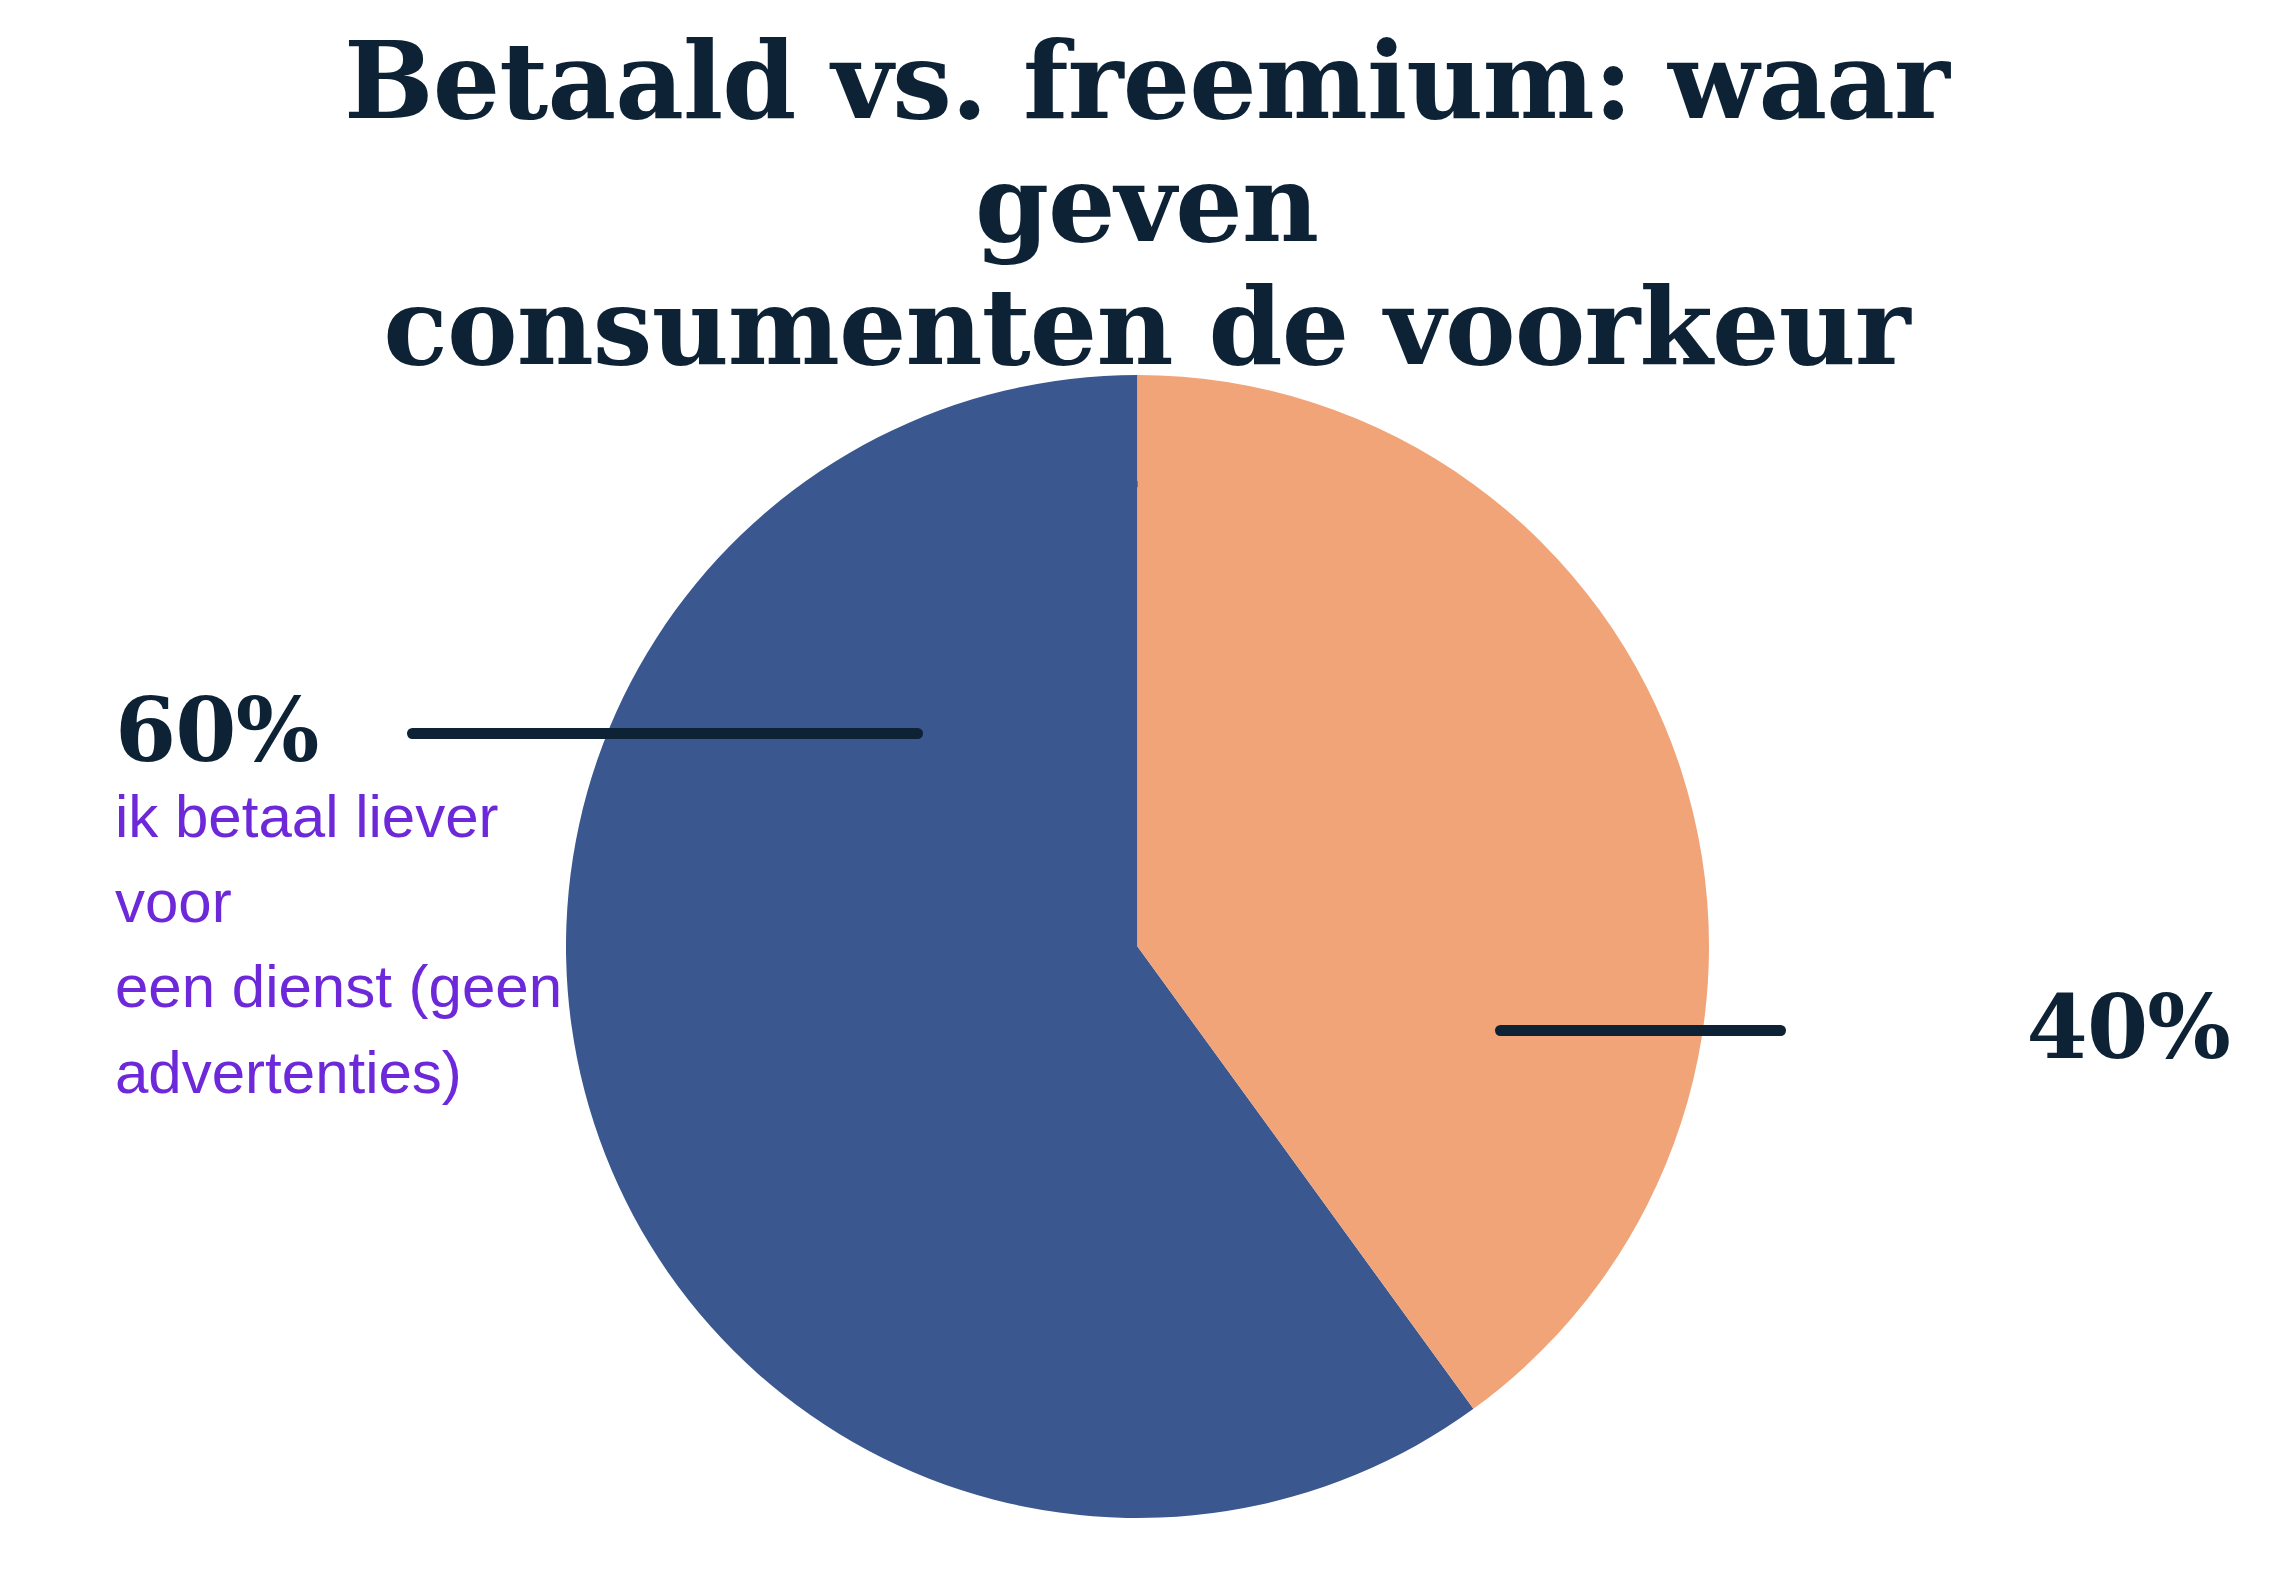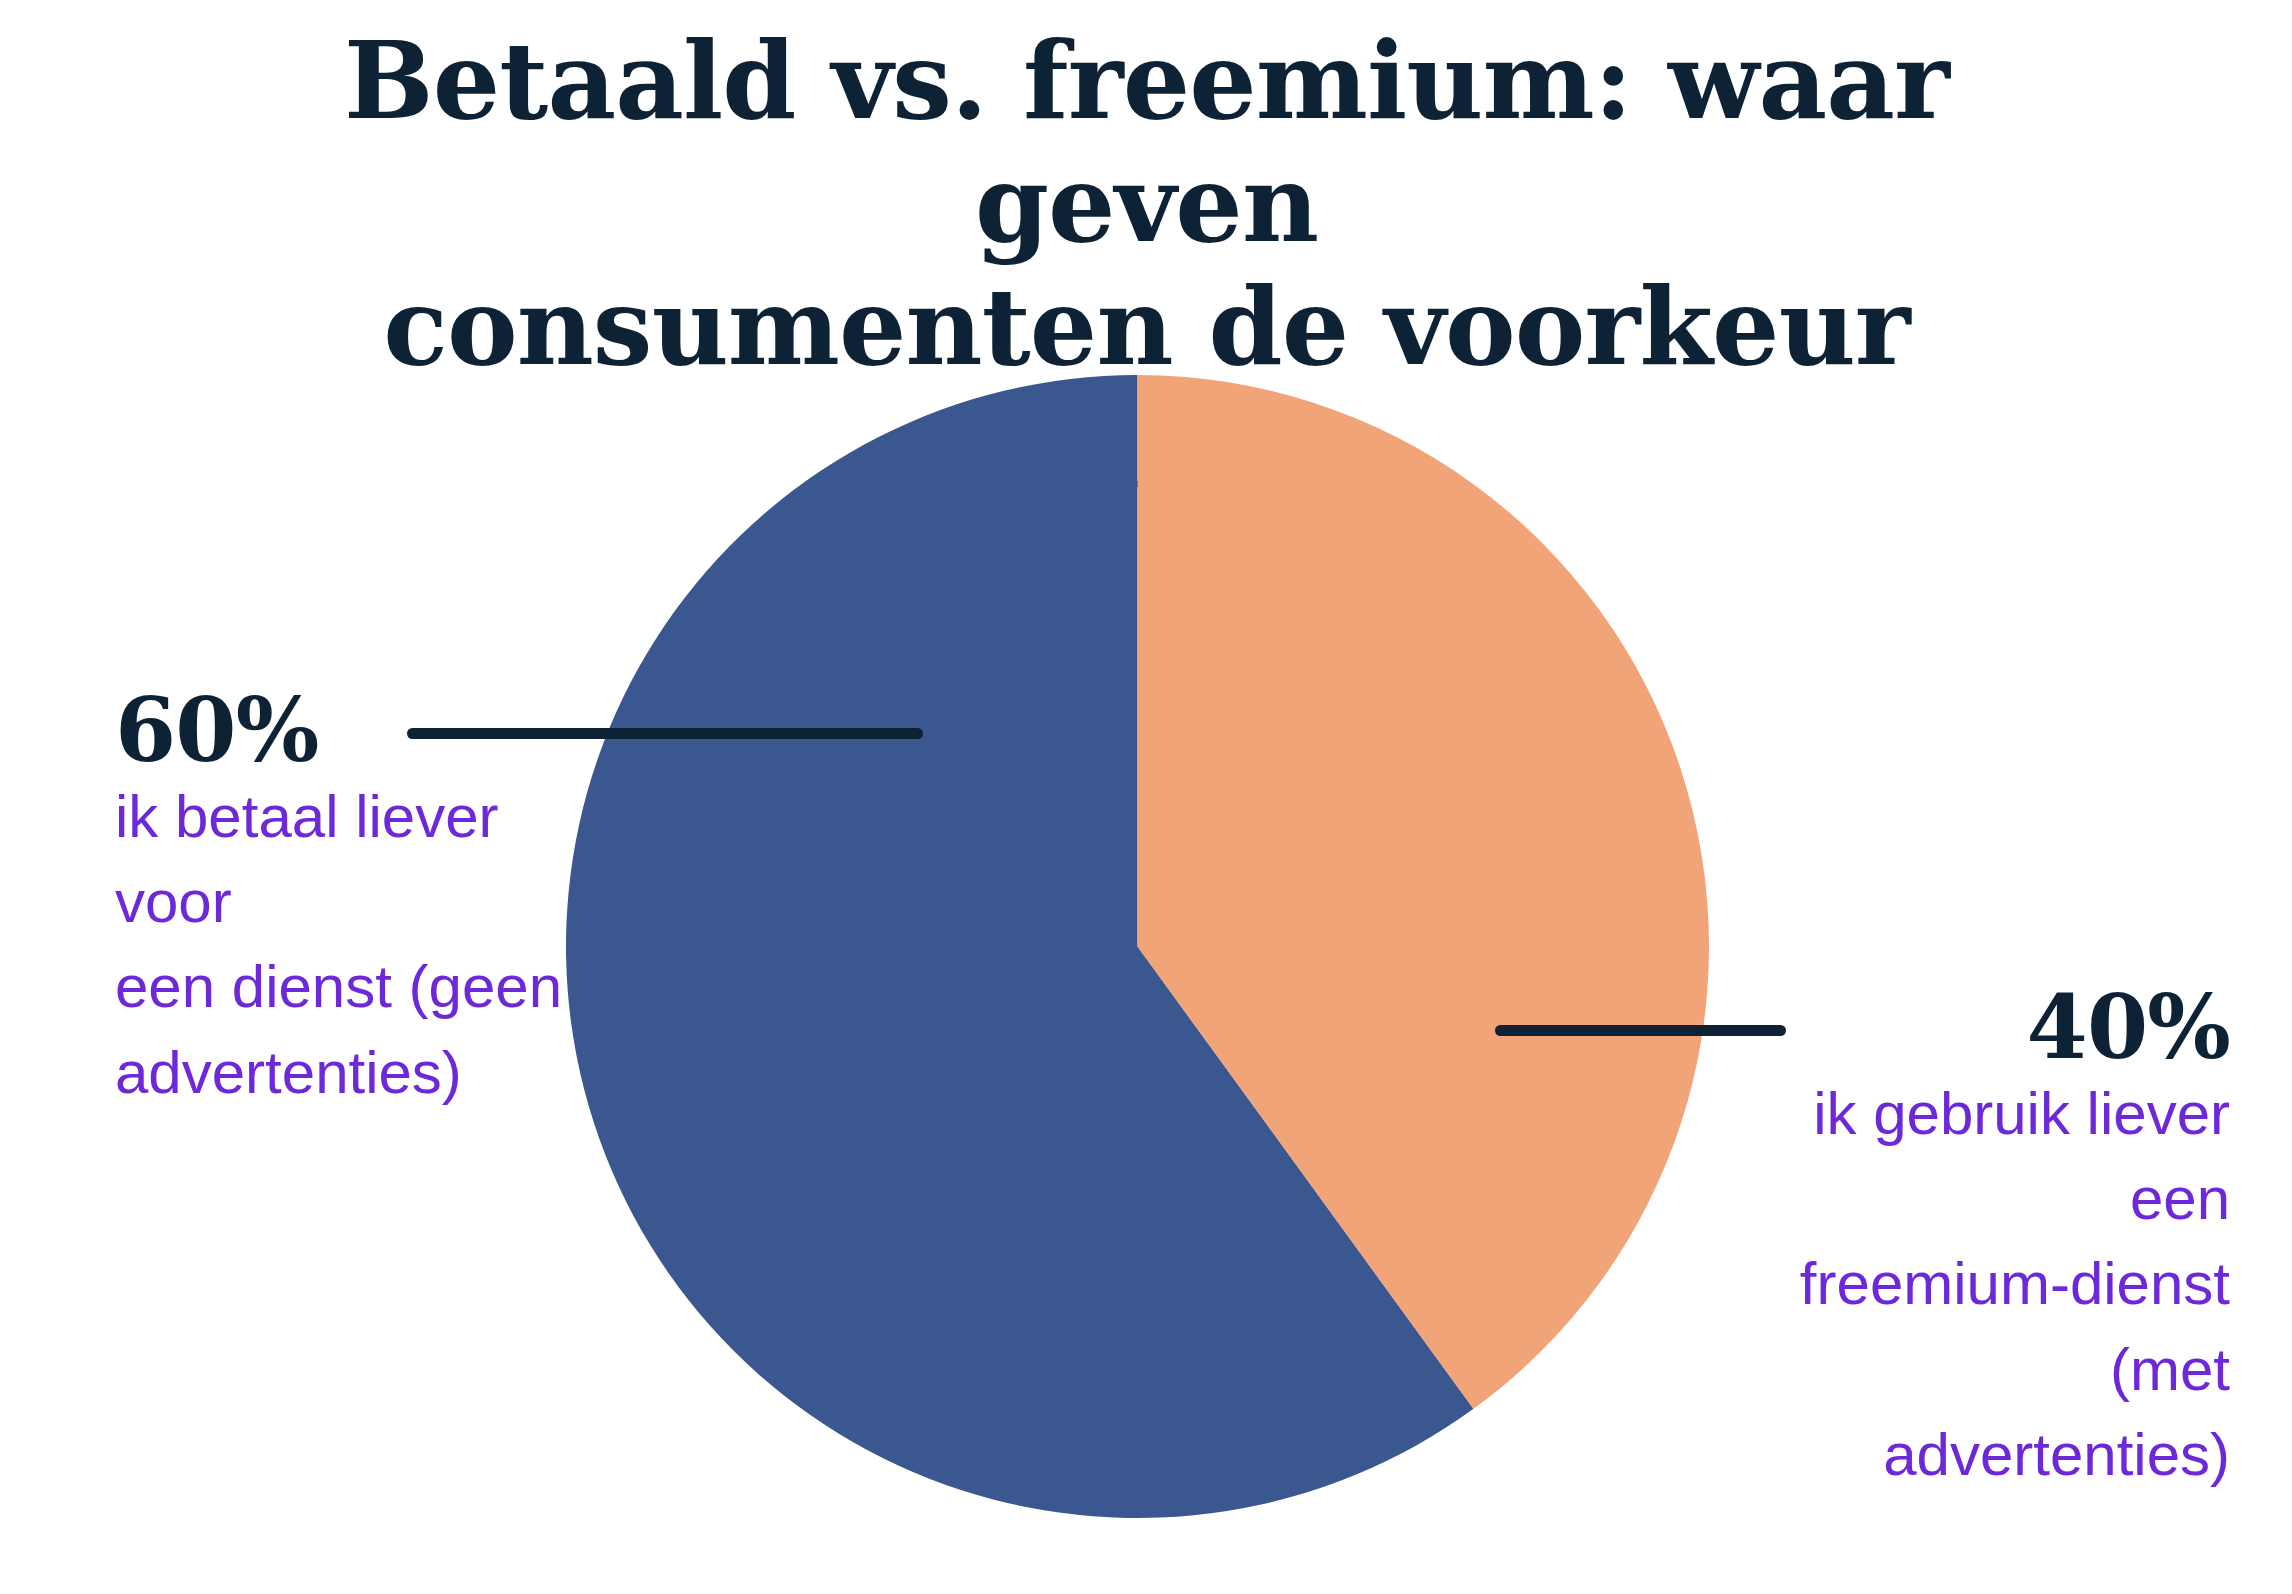--- a/index.html
+++ b/index.html
@@ -102,19 +102,16 @@
 
   <div class="callout callout-left">
     <div class="callout-pct">60%</div>
     <div class="callout-desc">ik betaal liever voor
 een dienst (geen
 advertenties)</div>
   </div>
 
   <div class="callout callout-right">
     <div class="callout-pct">40%</div>
-    <div class="callout-desc">ik gebruik liever een
-freemium-dienst
-(met advertenties)</div>
   </div>
 
 </div>
 
 
 </body></html>

